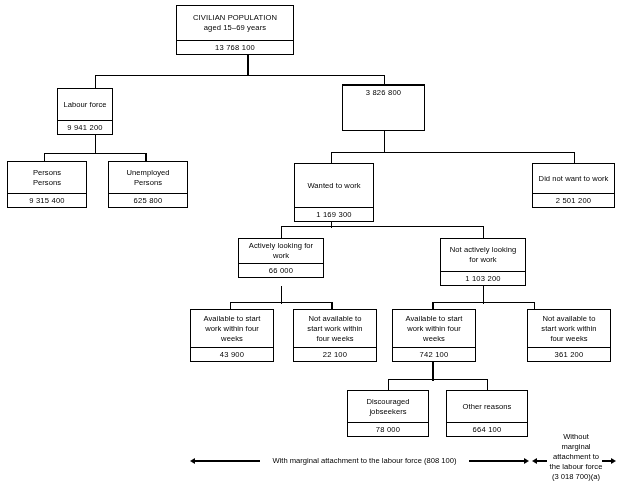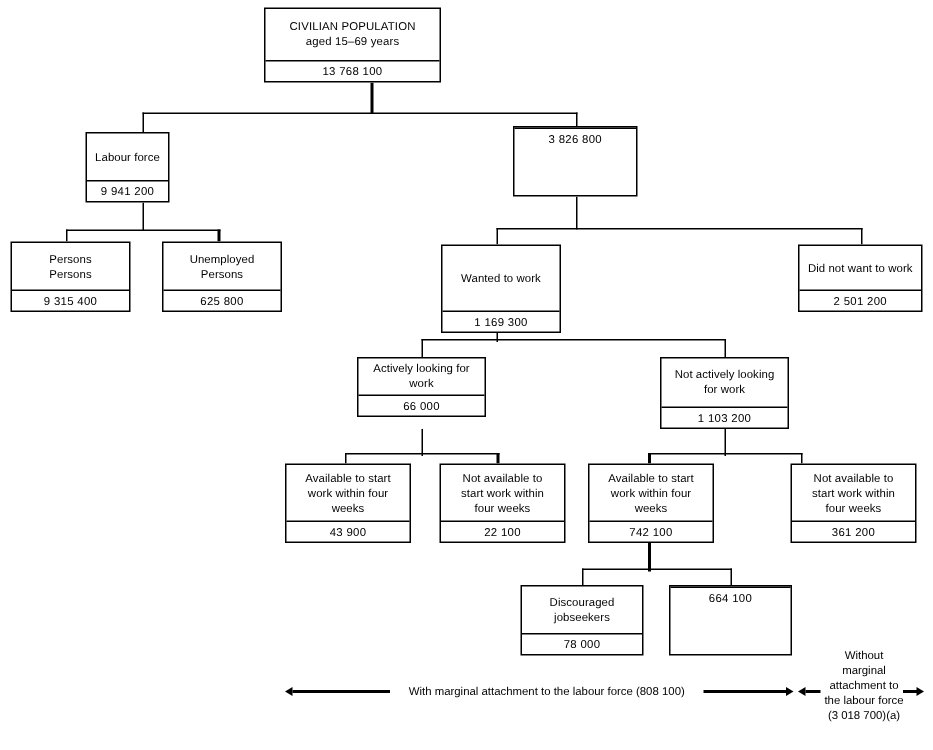--- a/index.html
+++ b/index.html
@@ -259,20 +259,23 @@
     <div class="label">
       <span>
         <span>Discouraged</span><br>
         <span>jobseekers</span>
       </span>
     </div>
     <div class="value">78 000</div>
   </div>
 
   <div class="node" style="left:446px; top:390px; width:82px; height:47px;">
+    <div class="label">
+      <span>Other reasons</span>
+    </div>
     <div class="value">664 100</div>
   </div>
 
   <div class="arrow-head left" style="left:190px; top:457.8px;"></div>
   <div class="arrow-line" style="left:195px; top:460.3px; width:65px;"></div>
   <div class="arrow-label" style="left:259px; top:455.5px; width:211px;">With marginal attachment to the labour force (808 100)</div>
   <div class="arrow-line" style="left:469px; top:460.3px; width:57px;"></div>
   <div class="arrow-head right" style="left:524px; top:457.8px;"></div>
 
   <div class="arrow-head left" style="left:532px; top:457.8px;"></div>

